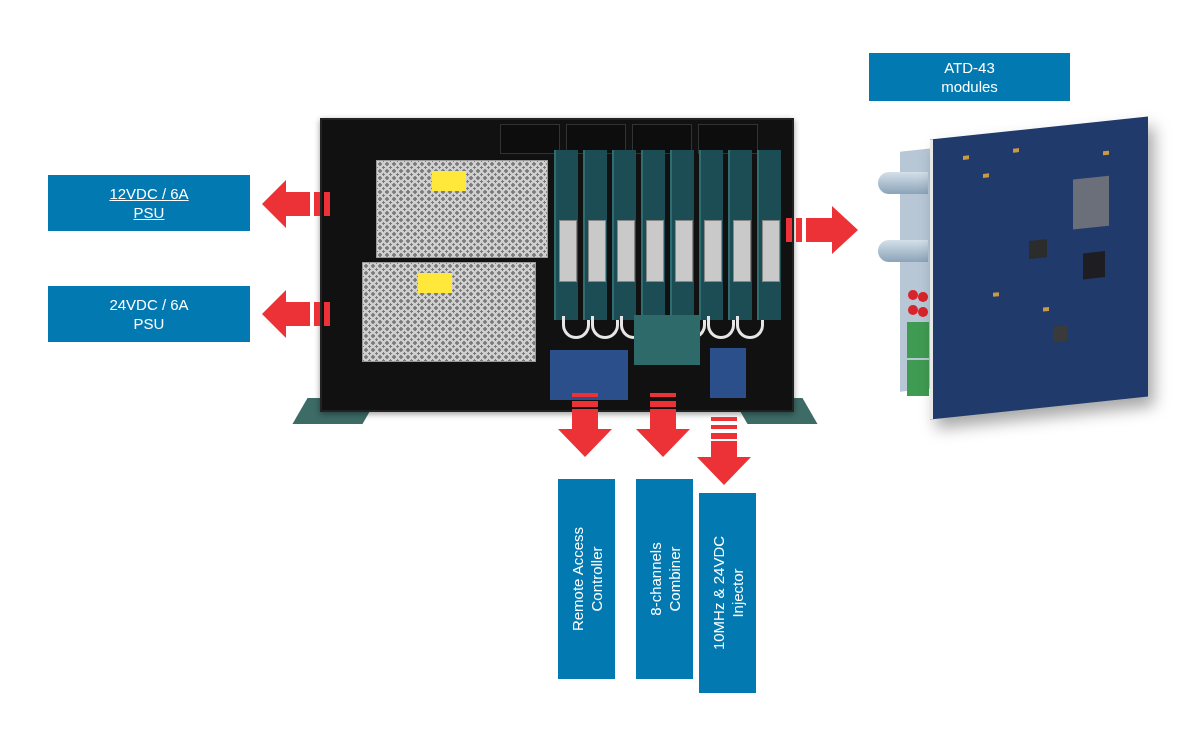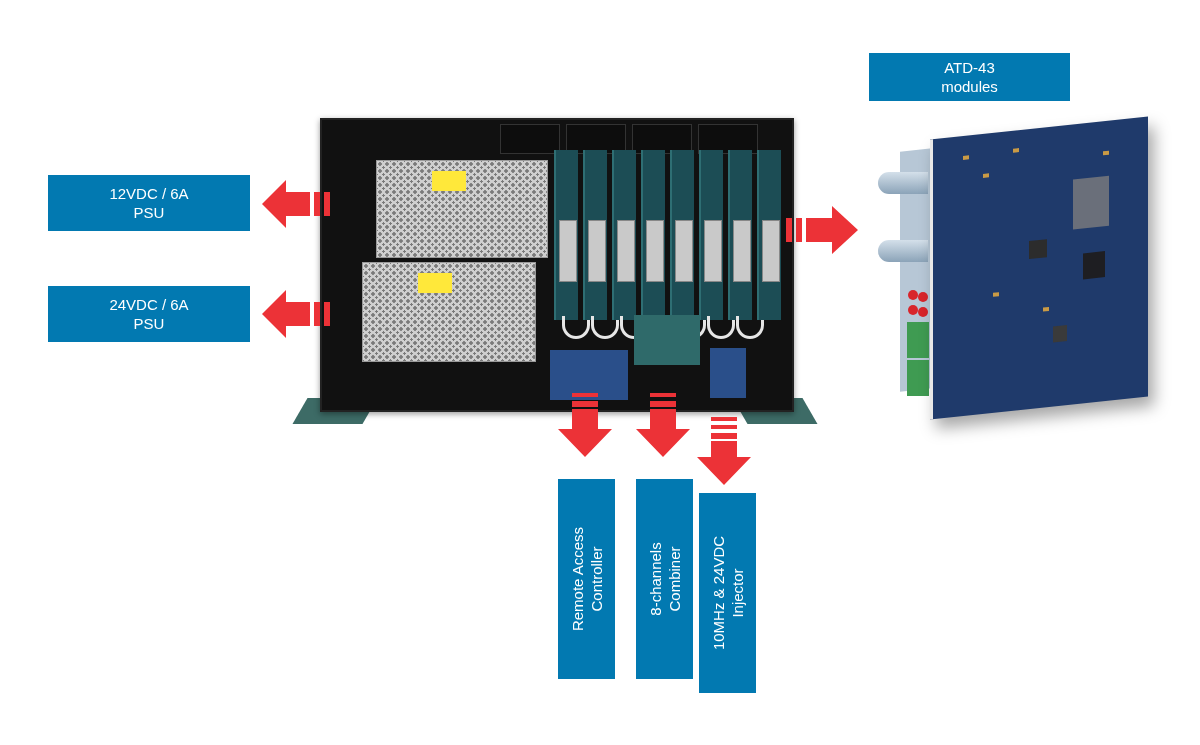--- a/index.html
+++ b/index.html
@@ -27,21 +27,21 @@
   .pcb-small { position:absolute; background:#c99a45; width:6px; height:4px; }
   .bracket { position:absolute; left:900px; top:150px; width:32px; height:240px; background:#b7c7d6; transform:skewY(-6deg); }
   .bnc { position:absolute; width:50px; height:22px; border-radius:11px 0 0 11px; background:linear-gradient(#d4e0ea,#8ba3b8); }
   .term { position:absolute; width:22px; height:36px; background:#3f9b52; }
   .led-btn { position:absolute; width:10px; height:10px; border-radius:50%; background:#d8252b; }
   .board-blue { position:absolute; background:#2a4f8a; }
 </style>
 </head>
 <body>
 
-<div class="label-box" style="left:48px;top:175px;width:202px;height:56px;">
+<div class="label-box" style="left:48px;top:175px;width:202px;height:56px;text-decoration:underline;">
   <span>12VDC / 6A</span>
   <span>PSU</span>
 </div>
 <div class="label-box" style="left:48px;top:286px;width:202px;height:56px;">
   <span>24VDC / 6A</span>
   <span>PSU</span>
 </div>
 
 <div class="label-box" style="left:869px;top:53px;width:201px;height:48px;">
   <span>ATD-43</span>

